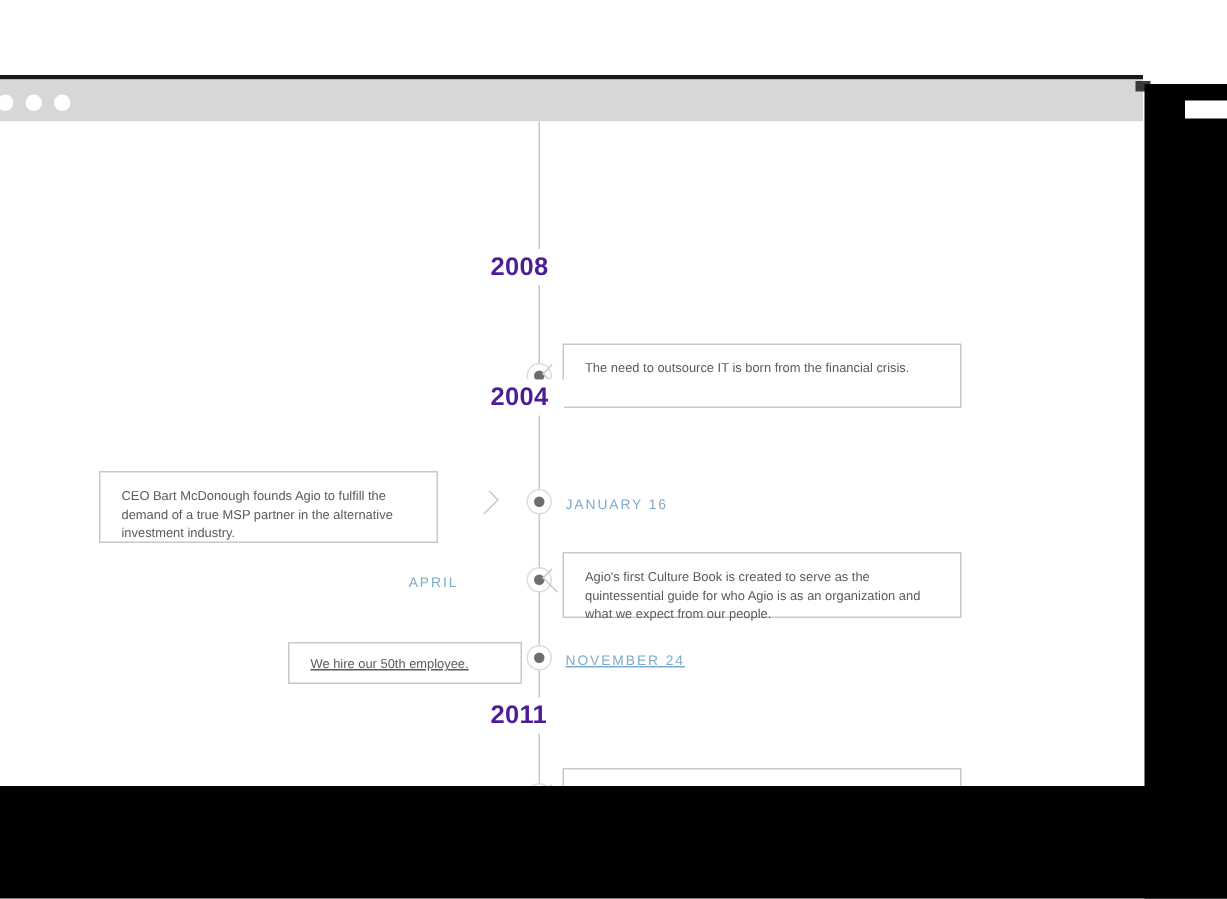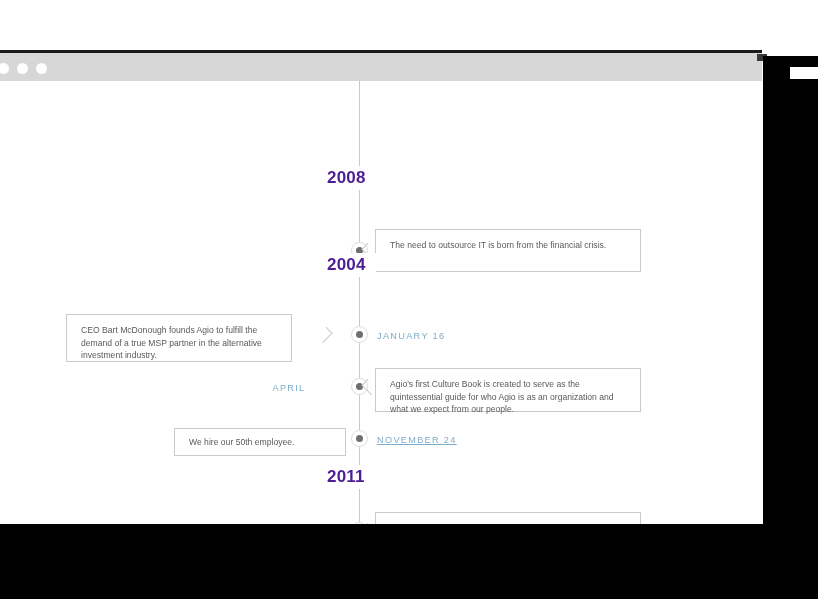--- a/index.html
+++ b/index.html
@@ -237,21 +237,21 @@
         <div class="card" style="left:72px; top:233px; width:226px; height:48px;">CEO Bart McDonough founds Agio to fulfill the demand of a true MSP partner in the alternative investment industry.</div>
 
         <div class="dot" style="left:357px; top:297px;"></div>
         <div class="date-label left-side" style="left:255px; top:302px; width:80px;">APRIL</div>
         <div class="notch notch-left" style="left:371px; top:299px;"></div>
         <div class="card" style="left:381px; top:287px; width:266px; height:44px;">Agio's first Culture Book is created to serve as the quintessential guide for who Agio is as an organization and what we expect from our people.</div>
 
         <div class="dot" style="left:357px; top:349px;"></div>
         <div class="date-label right-side" style="left:383px; top:354px;text-decoration:underline;">NOVEMBER 24</div>
         <div class="notch notch-right" style="left:326px; top:351px;"></div>
-        <div class="card" style="left:180px; top:347px; width:172px; height:28px; padding-top:7px;">We hire our 50th employee.</div>
+        <div class="card" style="left:198px; top:347px; width:156px; height:28px; padding-top:7px;text-decoration:underline;">We hire our 50th employee.</div>
 
         <div class="year-label" style="left:333px; top:384px;">2011</div>
 
         <div class="dot" style="left:357px; top:441px;"></div>
 
         <div class="notch notch-left" style="left:371px; top:443px;"></div>
         <div class="card" style="left:381px; top:431px; width:266px; height:39px;">Agio launches a customized proprietary ticketing platform to help service and scale with our clients.</div>
 
       </div>
     </div>

